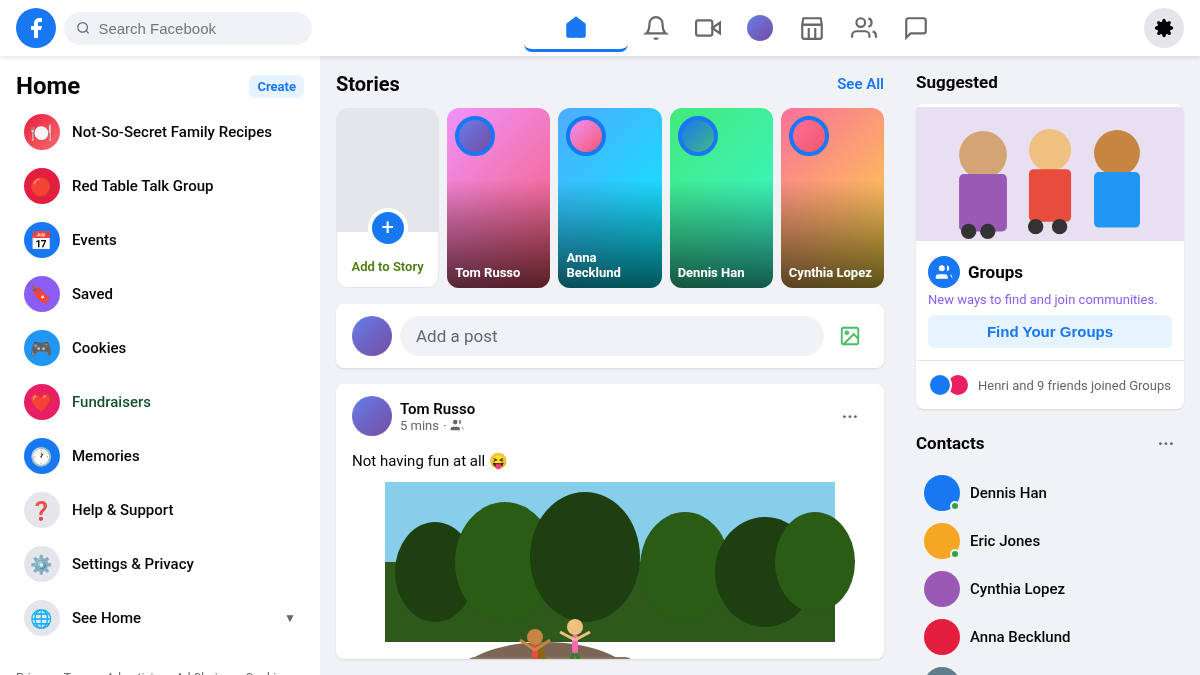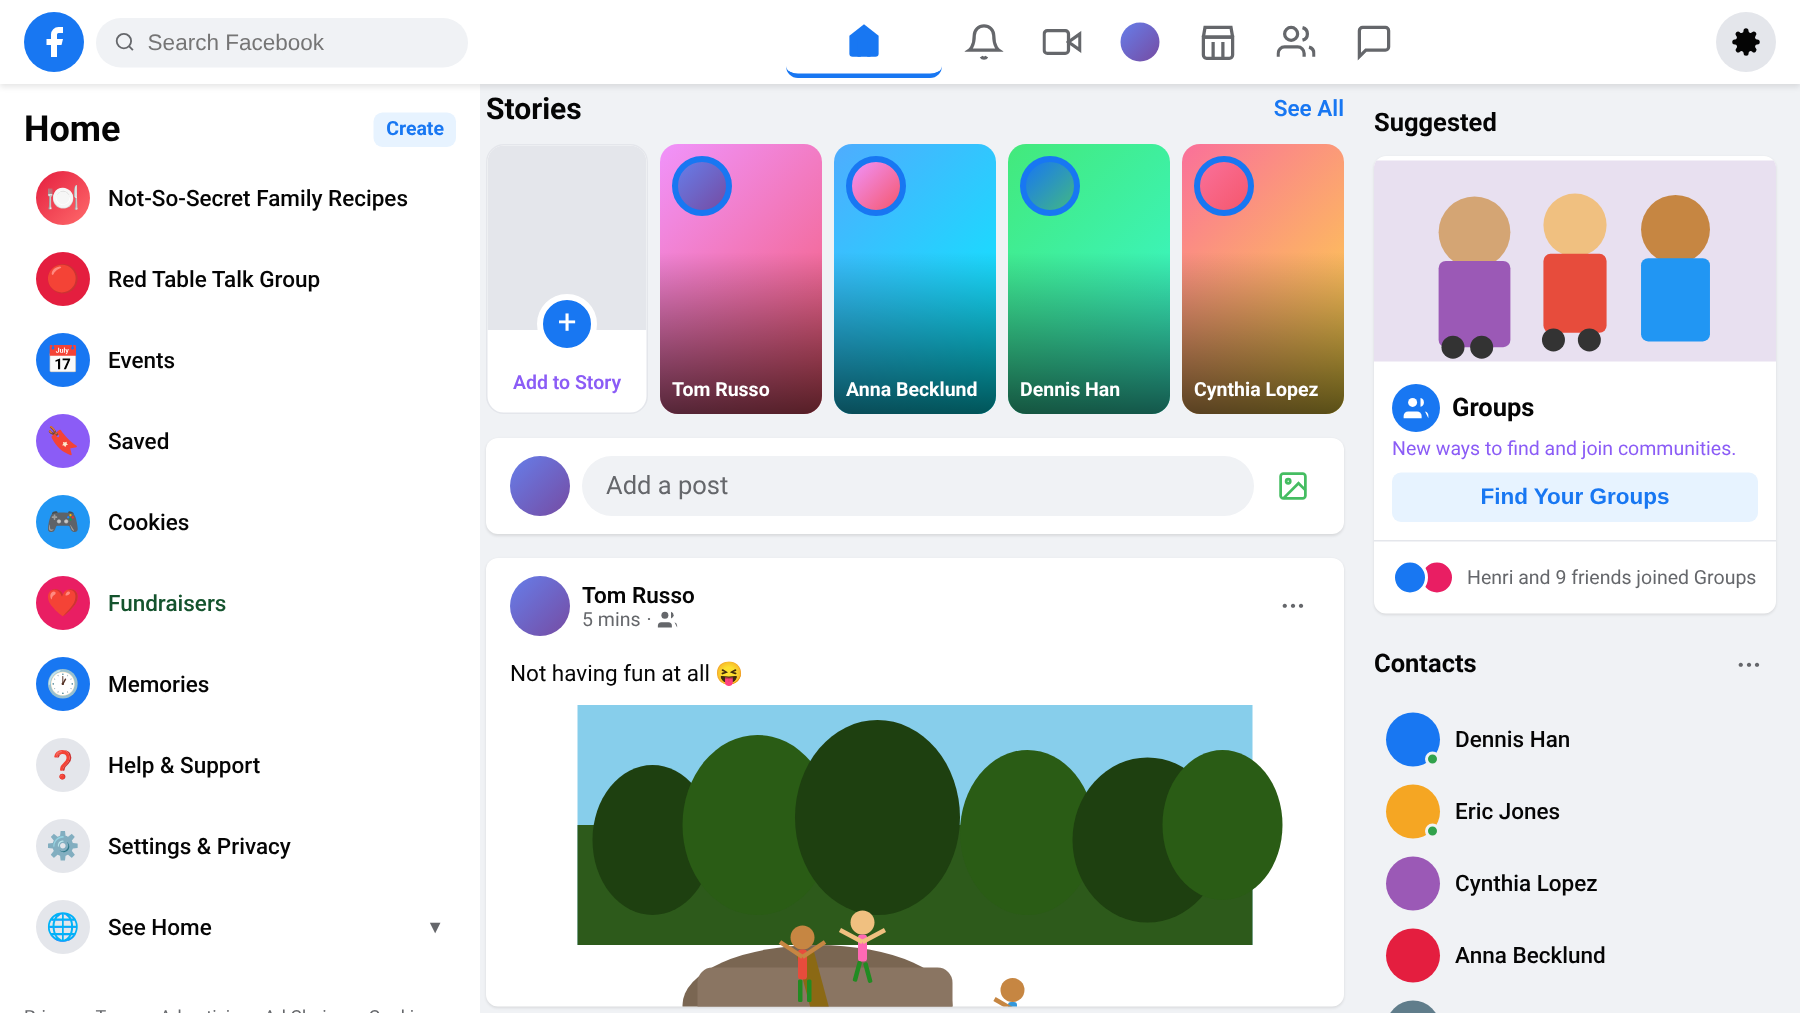--- a/index.html
+++ b/index.html
@@ -129,35 +129,35 @@
       <span style="font-size:15px;font-weight:500;color:#050505;flex:1;">See Home</span>
       <span style="color:#65676b;font-size:12px;">▼</span>
     </div>
 
     <div style="padding:16px;font-size:12px;color:#65676b;line-height:1.8;margin-top:8px;">
       <span style="cursor:pointer;">Privacy</span> · <span style="cursor:pointer;">Terms</span> · <span style="cursor:pointer;">Advertising</span> · <span style="cursor:pointer;">Ad Choices</span> · <span style="cursor:pointer;">Cookies</span><br>
        · 
     </div>
   </aside>
 
-  <main style="flex:1;overflow-y:auto;padding:4px;display:flex;flex-direction:column;gap:16px;background:#f0f2f5;">
+  <main style="flex:1;overflow-y:auto;padding:16px;display:flex;flex-direction:column;gap:16px;background:#f0f2f5;">
 
     <div>
       <div style="display:flex;align-items:center;justify-content:space-between;margin-bottom:12px;">
         <span style="font-size:20px;font-weight:700;color:#050505;">Stories</span>
         <span style="font-size:15px;font-weight:600;color:#1877f2;cursor:pointer;text-align:right;">See All</span>
       </div>
       <div style="display:flex;gap:8px;">
 
         <div style="width:108px;height:180px;border-radius:12px;overflow:hidden;position:relative;cursor:pointer;background:#fff;border:1px solid #e4e6eb;display:flex;flex-direction:column;">
           <div style="flex:1;background:#e4e6eb;position:relative;">
             <div style="width:40px;height:40px;background:#1877f2;border-radius:50%;display:flex;align-items:center;justify-content:center;position:absolute;bottom:-16px;left:50%;transform:translateX(-50%);border:4px solid #fff;color:white;font-size:22px;line-height:1;">+</div>
           </div>
           <div style="padding:24px 8px 12px;text-align:center;">
-            <span style="font-size:13px;font-weight:600;color:#8b5cf6;">Add to Story</span>
+            <span style="font-size:13px;font-weight:600;color:#4d7c0f;">Add to Story</span>
           </div>
         </div>
 
         <div style="width:108px;height:180px;border-radius:12px;overflow:hidden;position:relative;cursor:pointer;background:linear-gradient(135deg,#f093fb,#f5576c);">
           <div style="position:absolute;top:0;left:0;right:0;bottom:0;background:linear-gradient(to bottom,transparent 40%,rgba(0,0,0,0.65) 100%);"></div>
           <div style="width:40px;height:40px;border-radius:50%;border:4px solid #1877f2;position:absolute;top:8px;left:8px;background:linear-gradient(135deg,#667eea,#764ba2);"></div>
           <span style="position:absolute;bottom:8px;left:8px;right:8px;font-size:13px;font-weight:700;color:#fff;">Tom Russo</span>
         </div>
 
         <div style="width:108px;height:180px;border-radius:12px;overflow:hidden;position:relative;cursor:pointer;background:linear-gradient(135deg,#4facfe,#00f2fe);">

